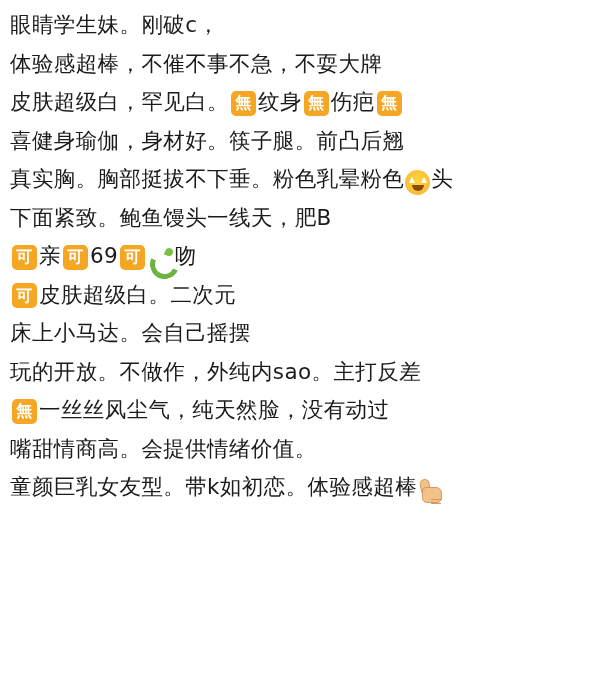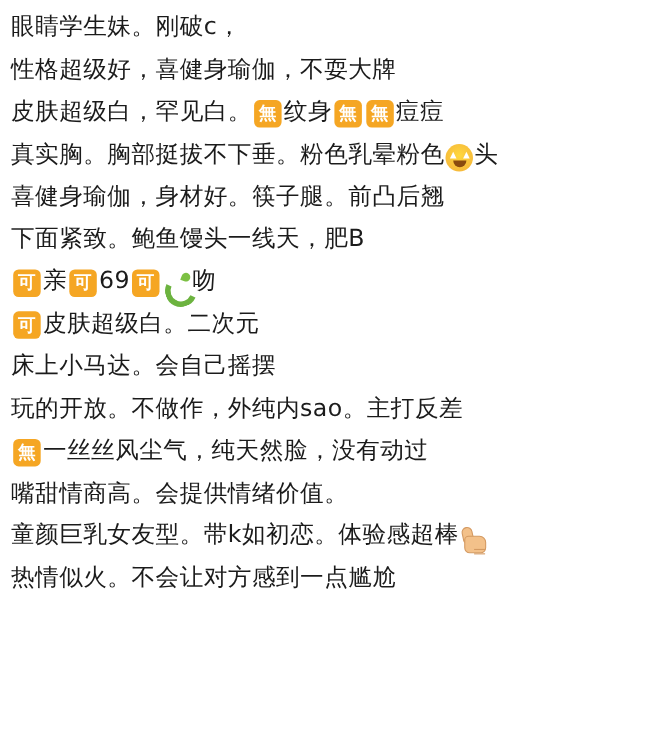--- a/index.html
+++ b/index.html
@@ -164,26 +164,25 @@
     height: 1.4px;
     background: #d49a62;
     box-shadow: 0 4px 0 #d49a62;
   }
 </style>
 </head>
 <body>
 
 <div id="doc" style="background: rgb(255, 255, 255);">
     <div class="line"><span class="txt">眼睛学生妹。刚破c，</span></div>
-    <div class="line"><span class="txt">性格超级好，喜健身瑜伽，不耍大牌</span></div>
-    <div class="line"><span class="txt">皮肤超级白，罕见白。</span><span class="badge wu" style="background: rgb(245, 166, 35);">無</span><span class="txt">纹身</span><span class="badge wu" style="background: rgb(245, 166, 35);">無</span><span class="badge wu" style="background: rgb(245, 166, 35);">無</span><span class="txt">痘痘</span></div>
+    <div class="line"><span class="txt">体验感超棒，不催不事不急，不耍大牌</span></div>
+    <div class="line"><span class="txt">皮肤超级白，罕见白。</span><span class="badge wu" style="background: rgb(245, 166, 35);">無</span><span class="txt">纹身</span><span class="badge wu" style="background: rgb(245, 166, 35);">無</span><span class="txt">伤疤</span><span class="badge wu" style="background: rgb(245, 166, 35);">無</span></div>
+    <div class="line"><span class="txt">喜健身瑜伽，身材好。筷子腿。前凸后翘</span></div>
     <div class="line"><span class="txt">真实胸。胸部挺拔不下垂。粉色乳晕粉色</span><span class="face"><span class="eye l"></span><span class="eye r"></span><span class="mouth"></span></span><span class="txt">头</span></div>
-    <div class="line"><span class="txt">喜健身瑜伽，身材好。筷子腿。前凸后翘</span></div>
     <div class="line"><span class="txt">下面紧致。鲍鱼馒头一线天，肥B</span></div>
     <div class="line"><span class="badge ke" style="background: rgb(245, 166, 35);">可</span><span class="txt">亲</span><span class="badge ke" style="background: rgb(245, 166, 35);">可</span><span class="txt">69</span><span class="badge ke" style="background: rgb(245, 166, 35);">可</span><span class="snake"><span class="body"></span><span class="head"></span></span><span class="txt">吻</span></div>
     <div class="line"><span class="badge ke" style="background: rgb(245, 166, 35);">可</span><span class="txt">皮肤超级白。二次元</span></div>
     <div class="line"><span class="txt">床上小马达。会自己摇摆</span></div>
     <div class="line"><span class="txt">玩的开放。不做作，外纯内sao。主打反差</span></div>
     <div class="line"><span class="badge wu" style="background: rgb(245, 166, 35);">無</span><span class="txt">一丝丝风尘气，纯天然脸，没有动过</span></div>
     <div class="line"><span class="txt">嘴甜情商高。会提供情绪价值。</span></div>
     <div class="line"><span class="txt">童颜巨乳女友型。带k如初恋。体验感超棒</span><span class="thumb"><span class="up"></span><span class="fist"></span><span class="ln"></span></span></div>
-    <div class="line"><span class="txt">热情似火。不会让对方感到一点尴尬</span></div>
   </div>
 
 </body></html>

